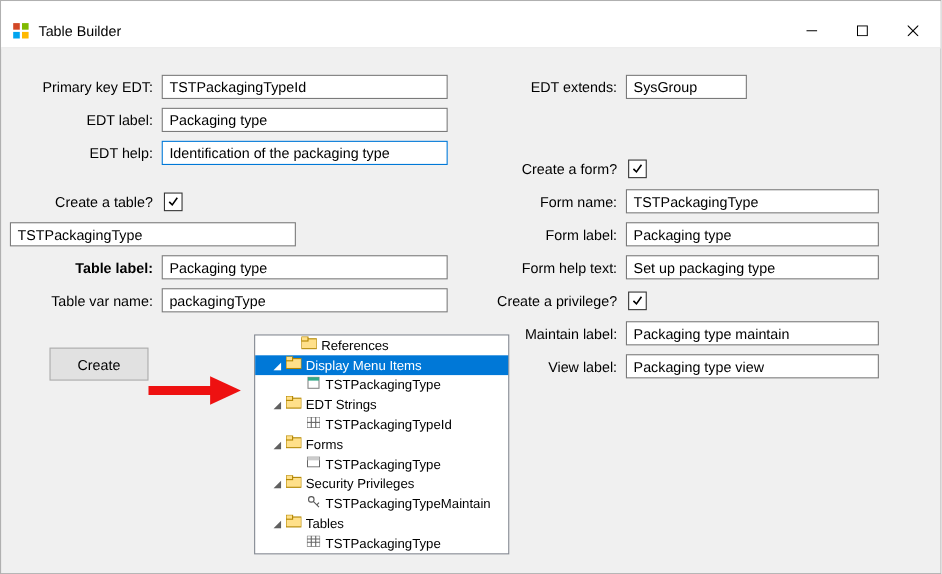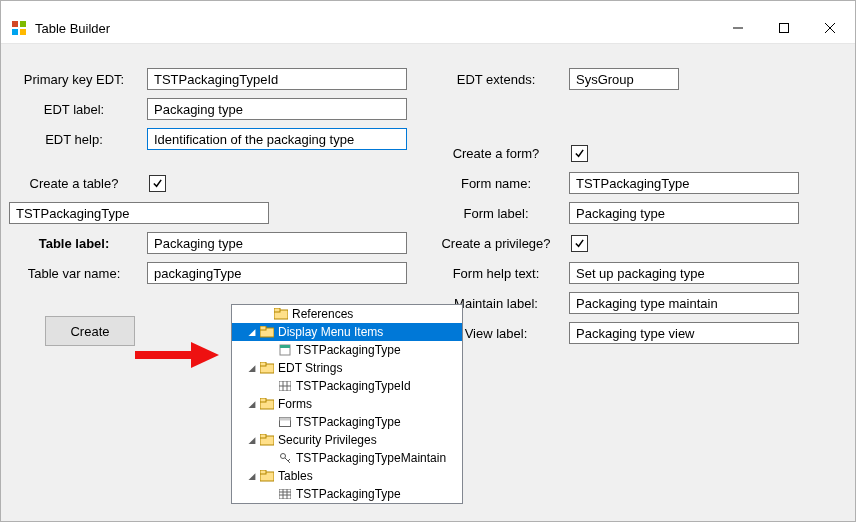--- a/index.html
+++ b/index.html
@@ -8,35 +8,35 @@
   .titlebar .ticon{width:16px;height:16px;margin-right:8px}
   .titlebar .ttxt{flex:0 0 auto}
   .titlebar .spacer{flex:1}
   .sysbtn{width:46px;height:30px;display:flex;align-items:center;justify-content:center}
   .sysbtn svg{display:block}
   .client{flex:1;position:relative}
   .col{position:absolute;top:20px}
   .col.left{left:8px;width:400px}
   .col.right{left:430px;width:410px}
   .row{display:flex;align-items:center;height:30px}
-  .lbl{width:130px;text-align:center;padding-right:8px}
+  .lbl{width:130px;text-align:right;padding-right:8px}
   .lbl.bold{font-weight:700}
   input.txt{height:22px;box-sizing:border-box;border:1px solid #7a7a7a;background:#fff;font:inherit;padding:2px 6px}
   input.txt.focus{border-color:#0078d7}
   .w260{width:260px}
   .w230{width:230px}
   .w110{width:110px}
   .w55 {width:55px}
   .chk{width:15px;height:15px;border:1px solid #333;background:#fff;display:inline-flex;align-items:center;justify-content:center;margin-left:2px}
   .chk svg{width:11px;height:11px}
   .gap{height:14px}
   .btn{display:inline-flex;align-items:center;justify-content:center;width:88px;height:28px;background:#e1e1e1;border:1px solid #adadad}
   .arrow{position:absolute;left:130px;top:296px}
   .tree{position:absolute;left:230px;top:260px;width:230px;background:#fff;border:1px solid #828790;font-size:12px;line-height:18px}
-  .tnode{display:flex;align-items:center;height:18px;white-space:nowrap}
+  .tnode{display:flex;align-items:flex-start;height:18px;white-space:nowrap}
   .tnode.sel{background:#0078d7;color:#fff}
   .tw{display:inline-block}
   .exp{width:12px;text-align:center;color:#606060;font-size:9px}
   .tnode.sel .exp{color:#fff}
   .ticon2{width:16px;height:14px;display:inline-flex;align-items:center;justify-content:center;margin:0 3px 0 1px}
 </style>
 </head>
 <body>
 
 <div class="window">
@@ -130,30 +130,30 @@
       </div>
       <div class="row">
         <div class="lbl">Form name:</div>
         <input class="txt w230" value="TSTPackagingType" style="">
       </div>
       <div class="row">
         <div class="lbl">Form label:</div>
         <input class="txt w230" value="Packaging type" style="">
       </div>
       <div class="row">
+        <div class="lbl">Form help text:</div>
+        <input class="txt w230" value="Set up packaging type" style="">
+      </div>
+      <div class="row">
         <div class="lbl">Create a privilege?</div>
         <span class="chk">
             <svg viewBox="0 0 12 12">
               <polyline points="2,6 5,9 10,2" fill="none" stroke="#000" stroke-width="1.6"></polyline>
             </svg>
           </span>
-      </div>
-      <div class="row">
-        <div class="lbl">Form help text:</div>
-        <input class="txt w230" value="Set up packaging type" style="">
       </div>
       <div class="row">
         <div class="lbl">Maintain label:</div>
         <input class="txt w230" value="Packaging type maintain" style="">
       </div>
       <div class="row">
         <div class="lbl">View label:</div>
         <input class="txt w230" value="Packaging type view" style="">
       </div>
     </div>

